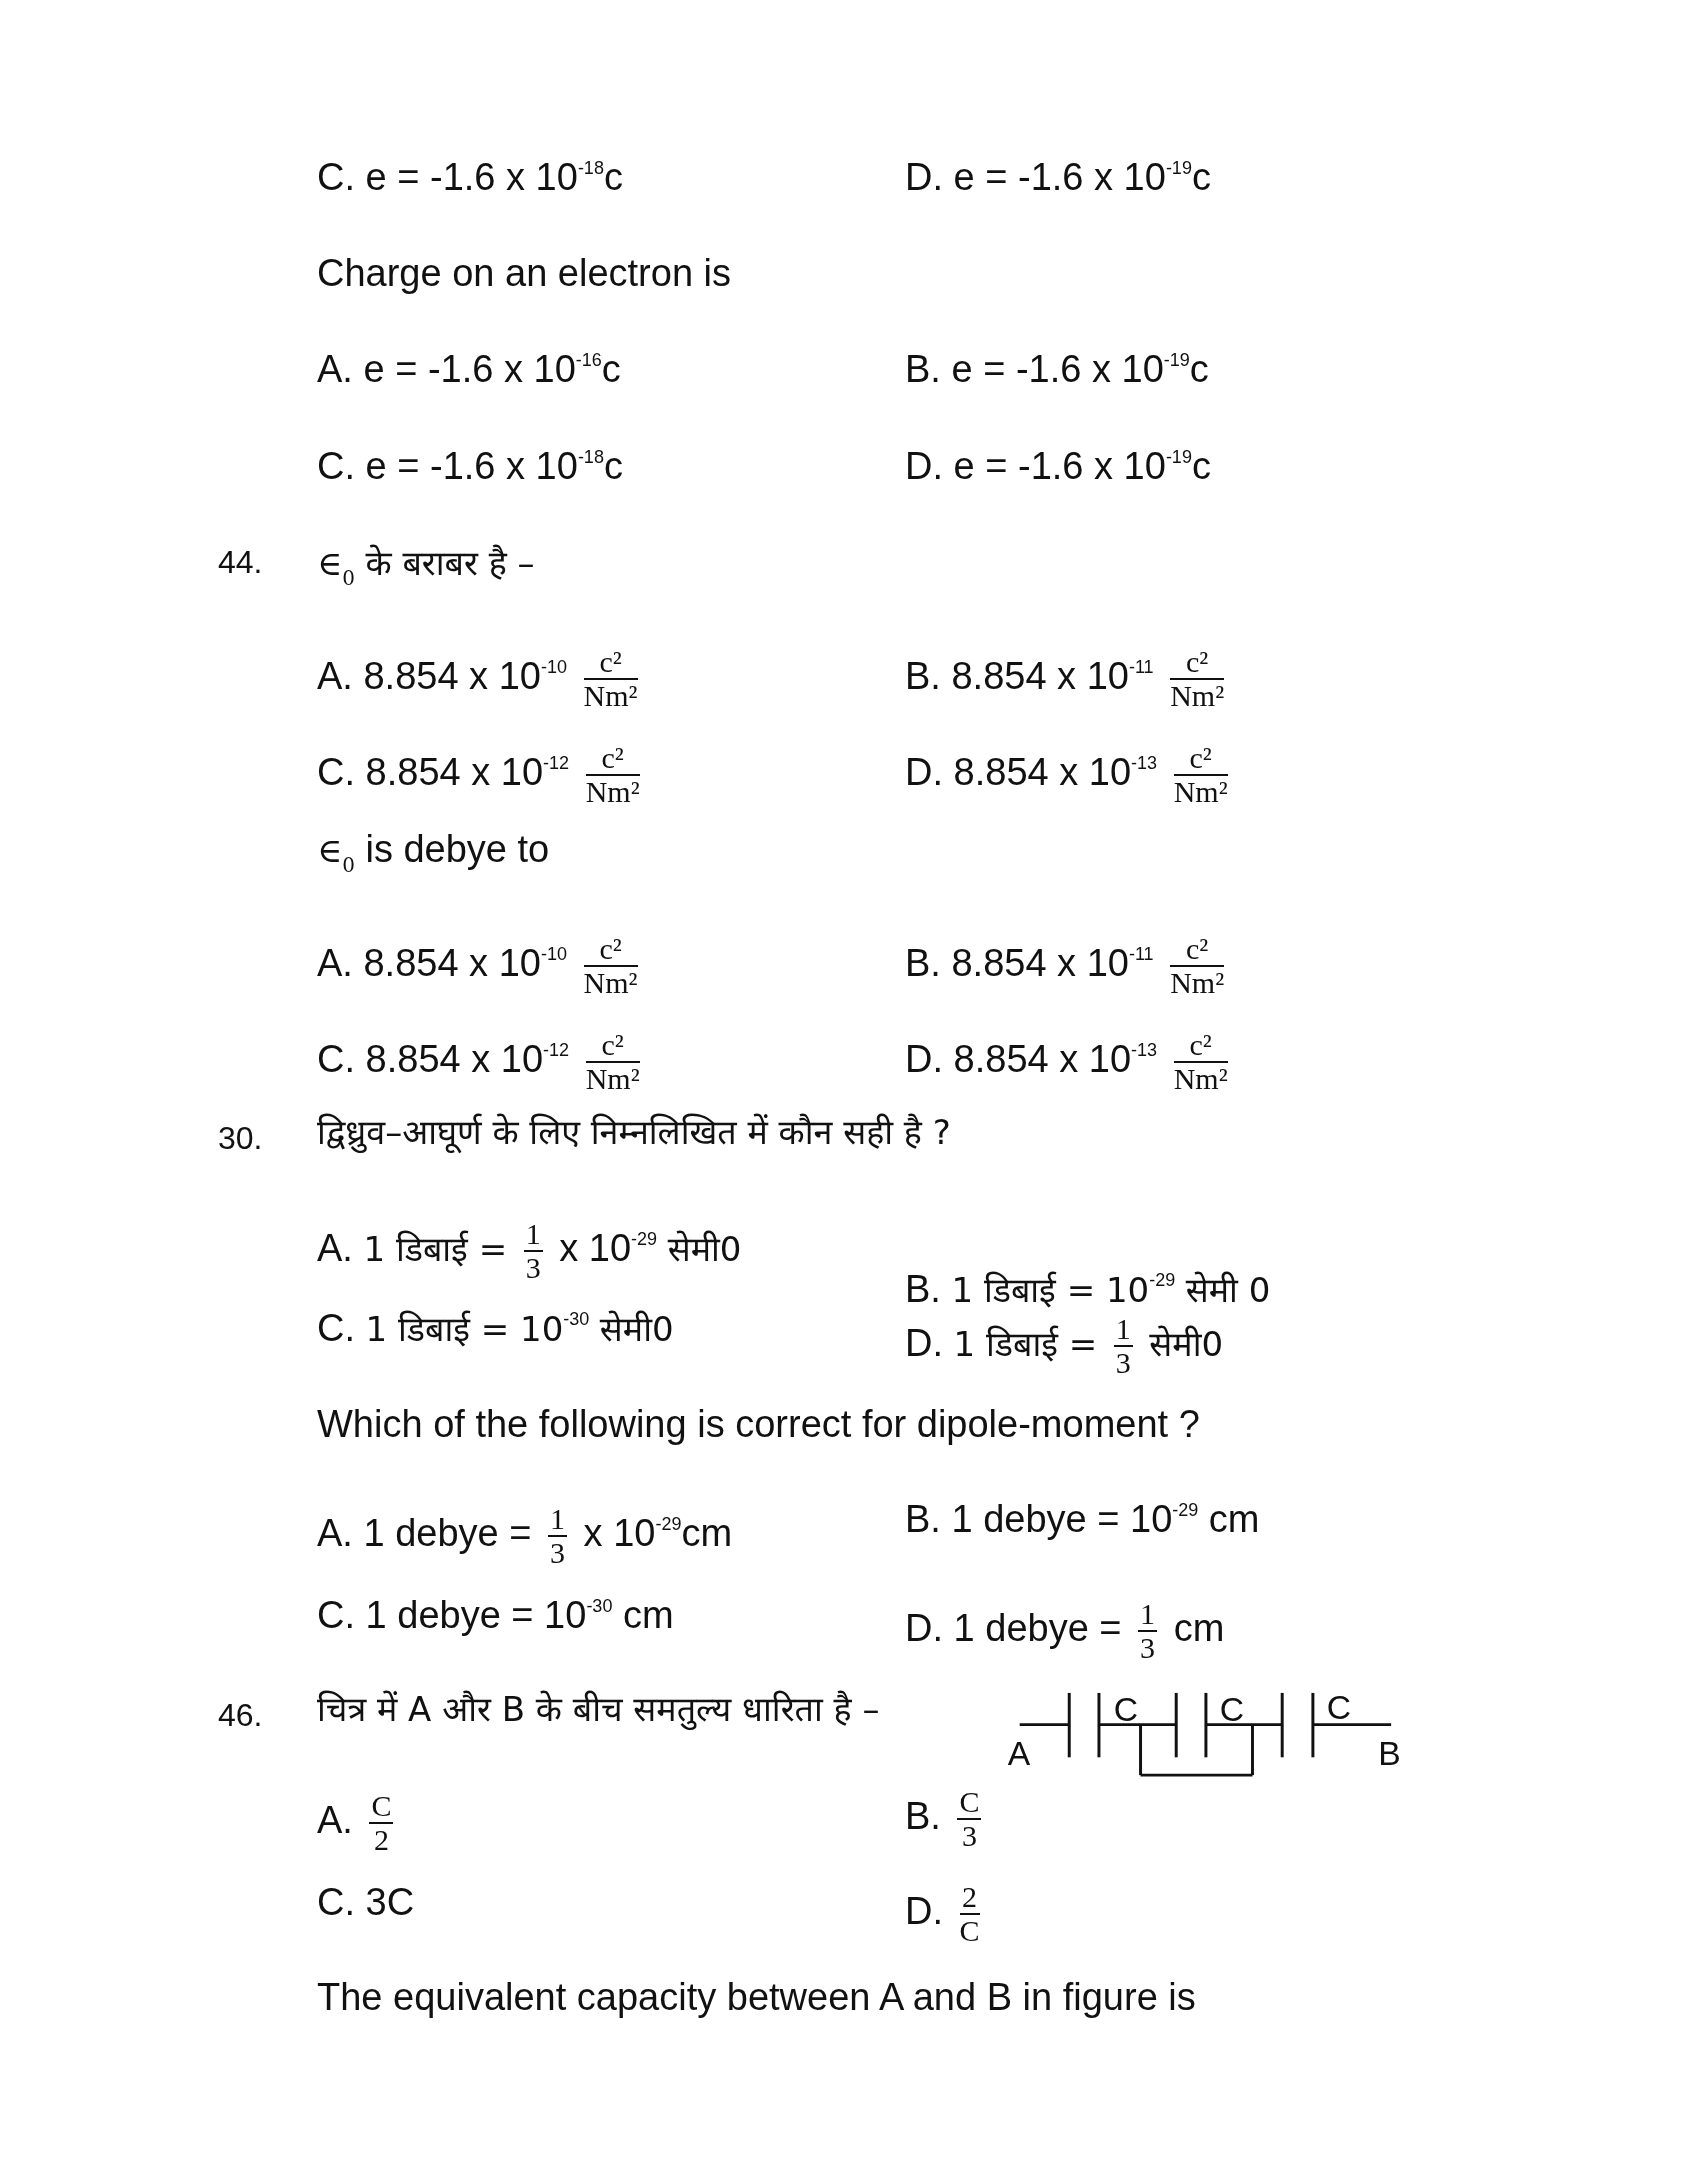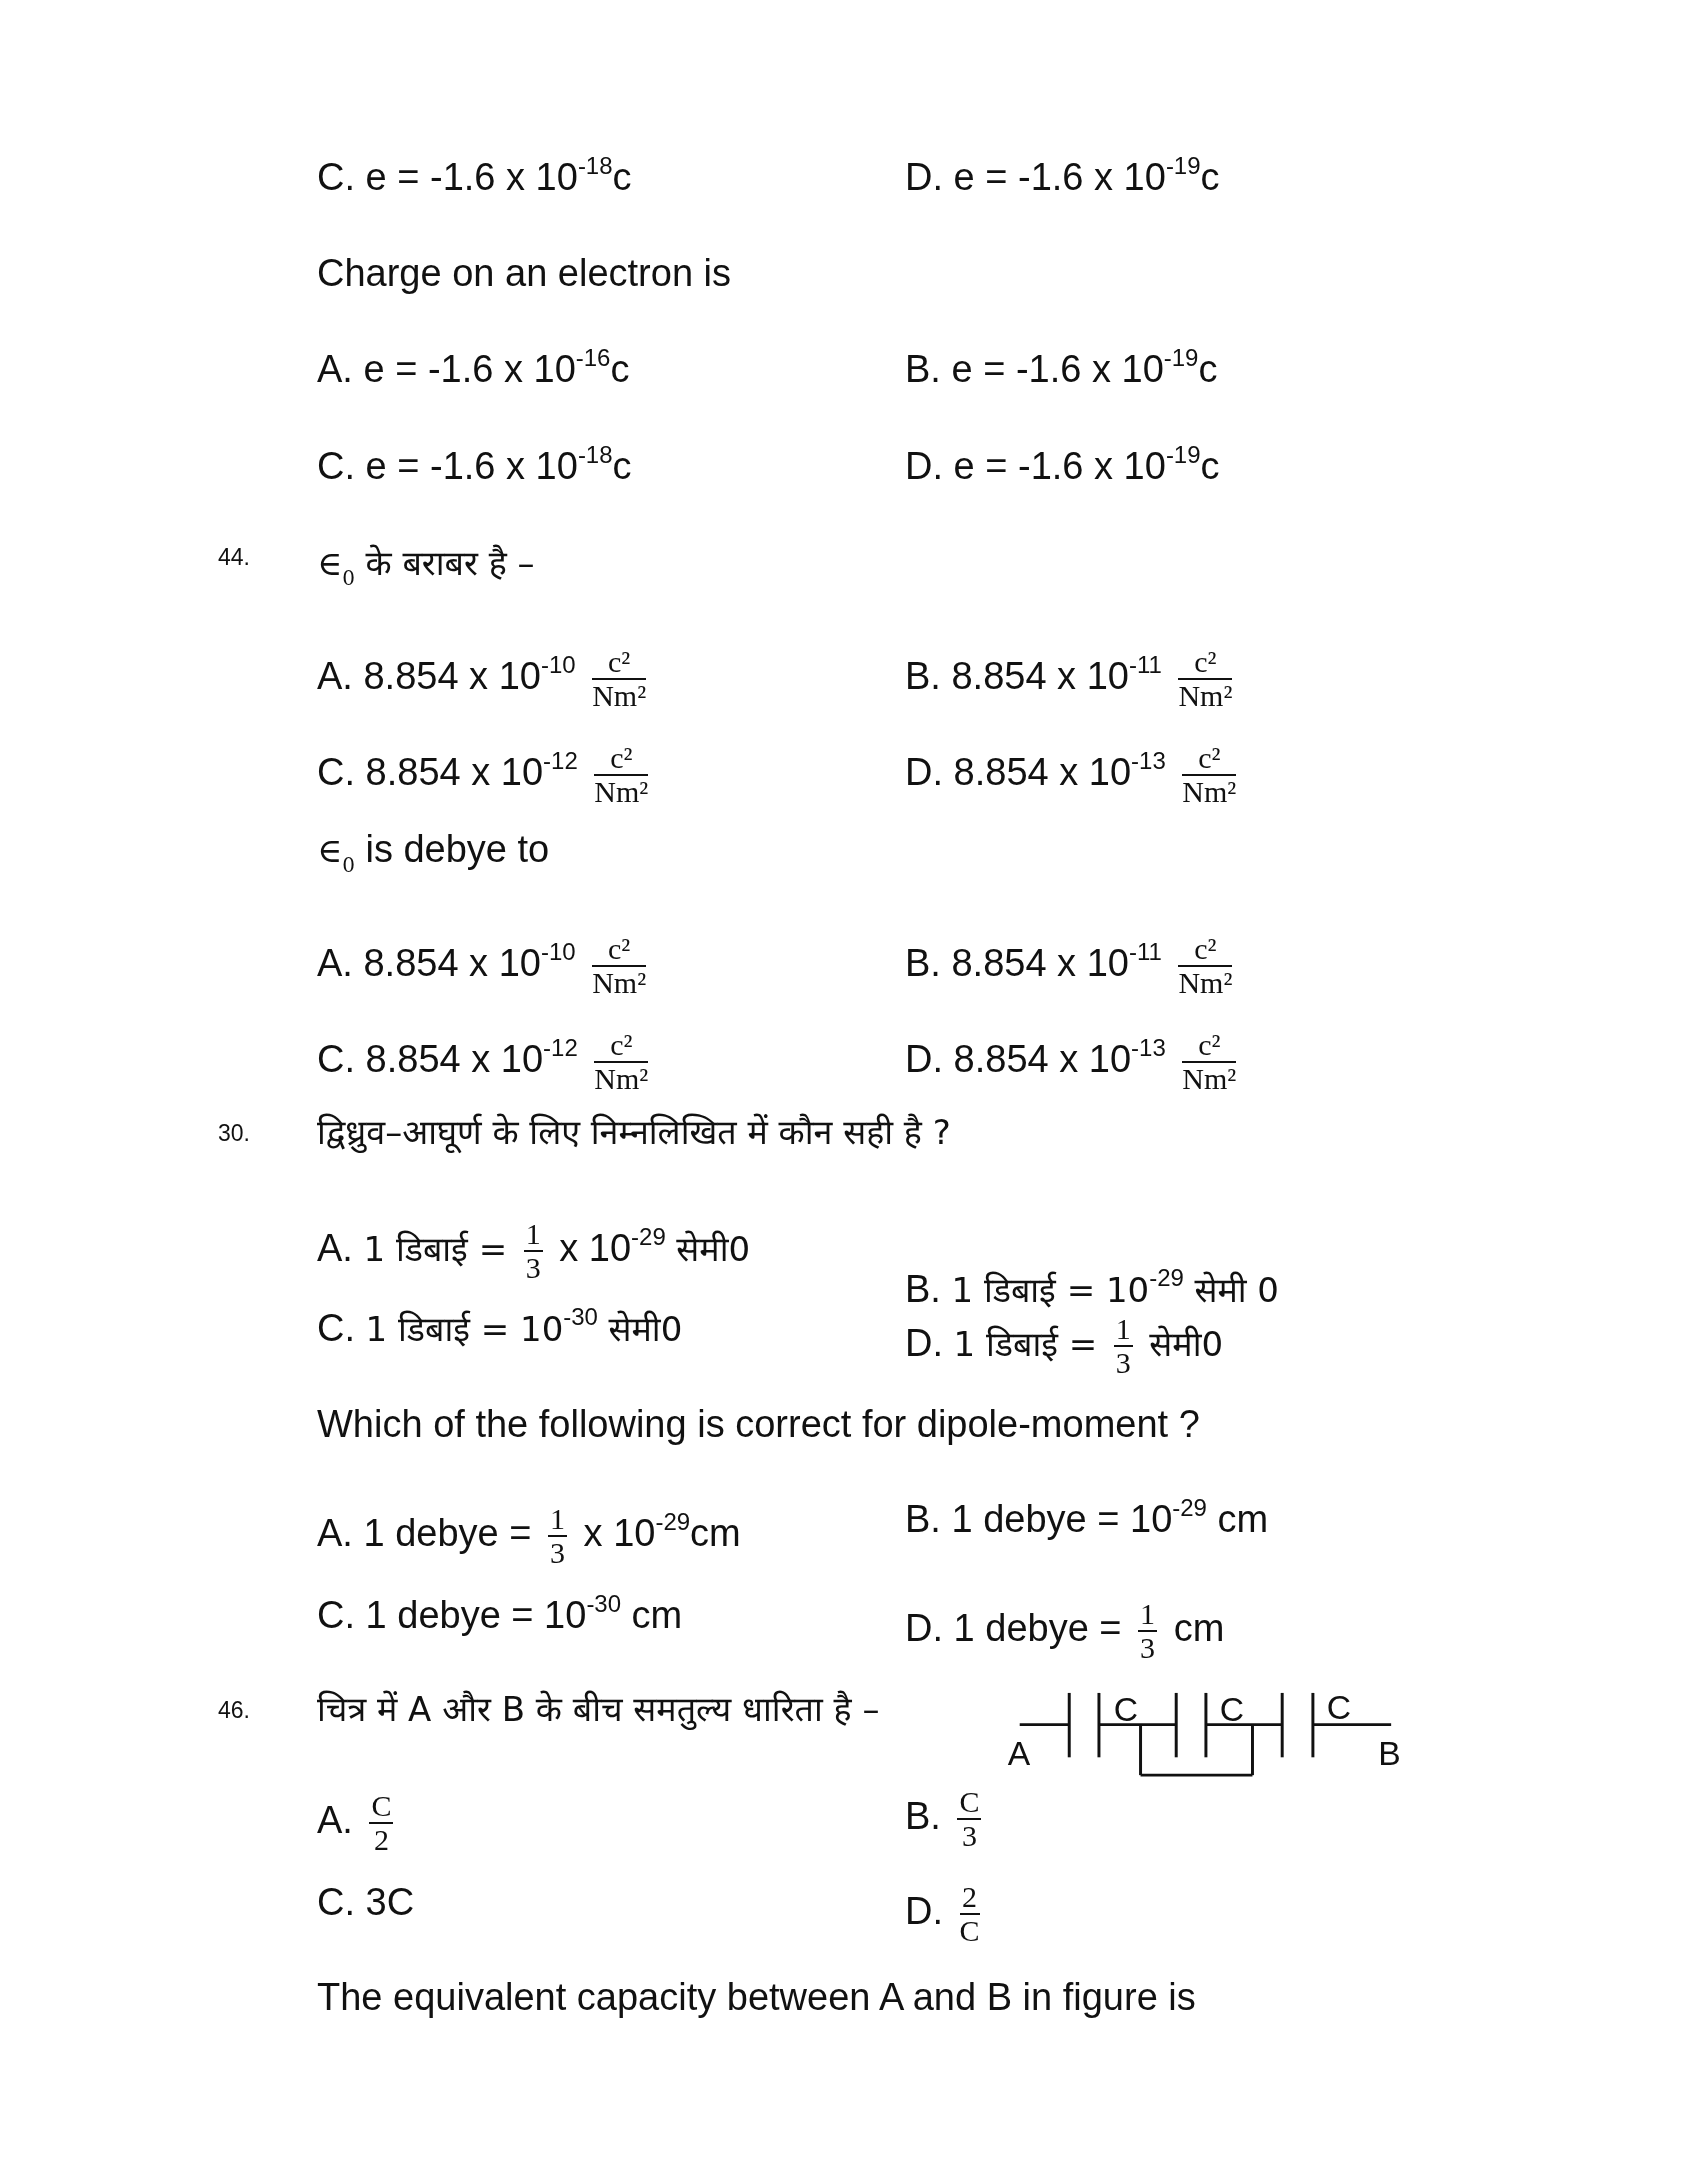--- a/index.html
+++ b/index.html
@@ -1,22 +1,22 @@
 <!DOCTYPE html>
 <html><head>
 <meta charset="utf-8">
 <style>
   html,body{margin:0;padding:0;background:#fff;}
   body{width:1683px;height:2178px;position:relative;overflow:hidden;color:#111;
        font-family:"Liberation Sans","DejaVu Sans",sans-serif;}
   .line{position:absolute;font-size:38px;line-height:1;white-space:nowrap;}
-  .num{position:absolute;left:218px;font-size:23px;}
+  .num{position:absolute;left:218px;font-size:32px;}
   .l{left:317px;}
   .r{left:905px;}
-  sup{font-size:24px;vertical-align:16px;line-height:0;}
+  sup{font-size:18px;vertical-align:16px;line-height:0;}
   .eps{font-family:"DejaVu Serif",serif;font-size:34px;}
   .eps sub{font-size:20px;vertical-align:-10px;line-height:0;}
   .frac{display:inline-block;vertical-align:middle;text-align:center;font-family:"Liberation Serif",serif;font-size:30px;line-height:1.05;margin:8px 6px;}
   .frac .n{display:block;border-bottom:2px solid #111;padding:0 2px;}
   .frac .d{display:block;}
   .hi{font-family:"DejaVu Sans",sans-serif;font-size:34px;}
   .circuit{position:absolute;left:990px;top:1678px;width:416px;height:119px;}
 </style>
 </head>
 <body>

